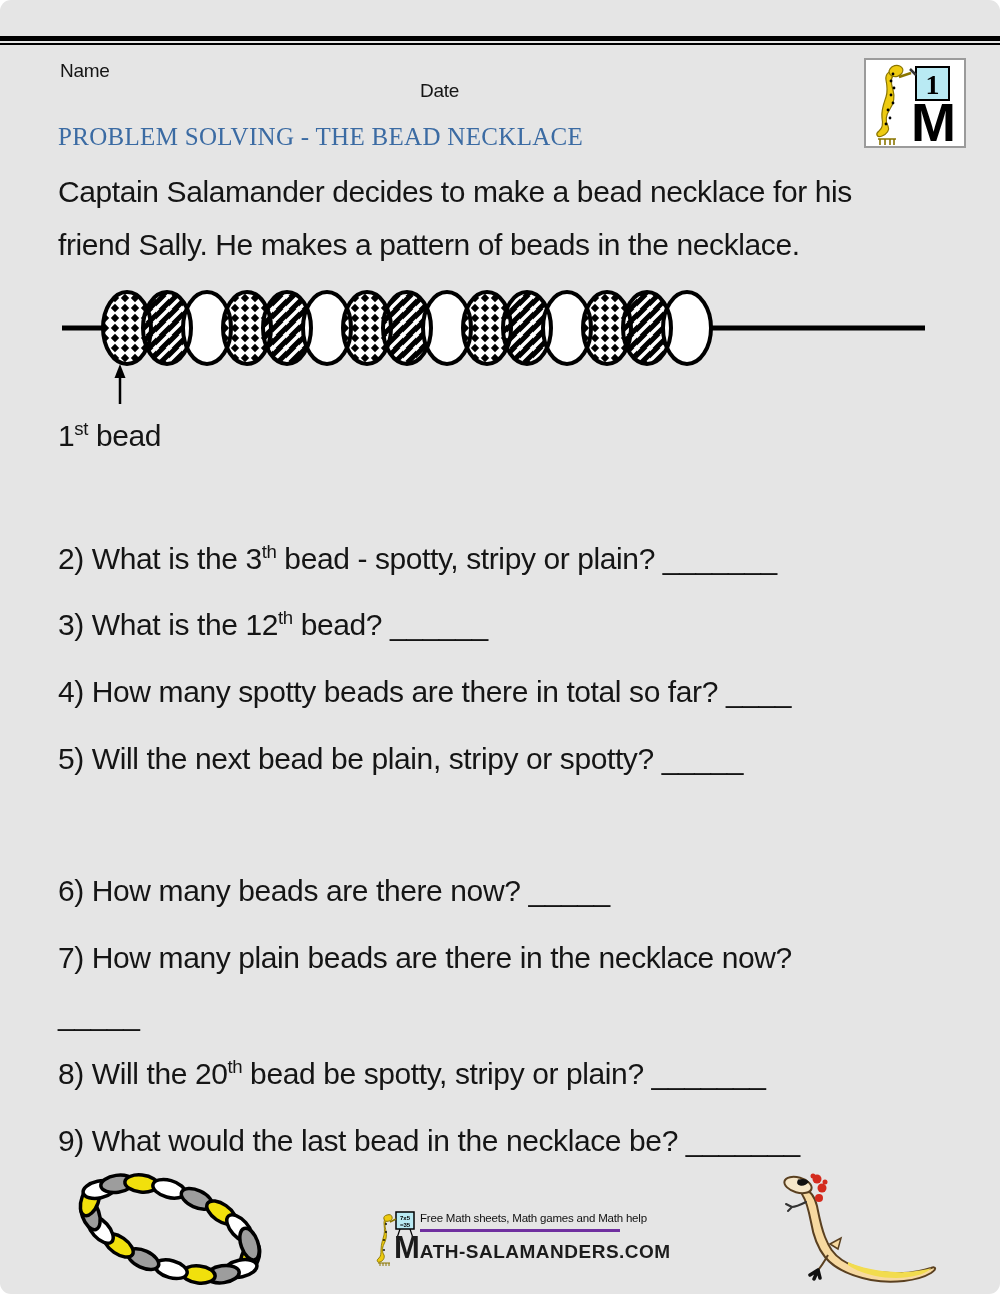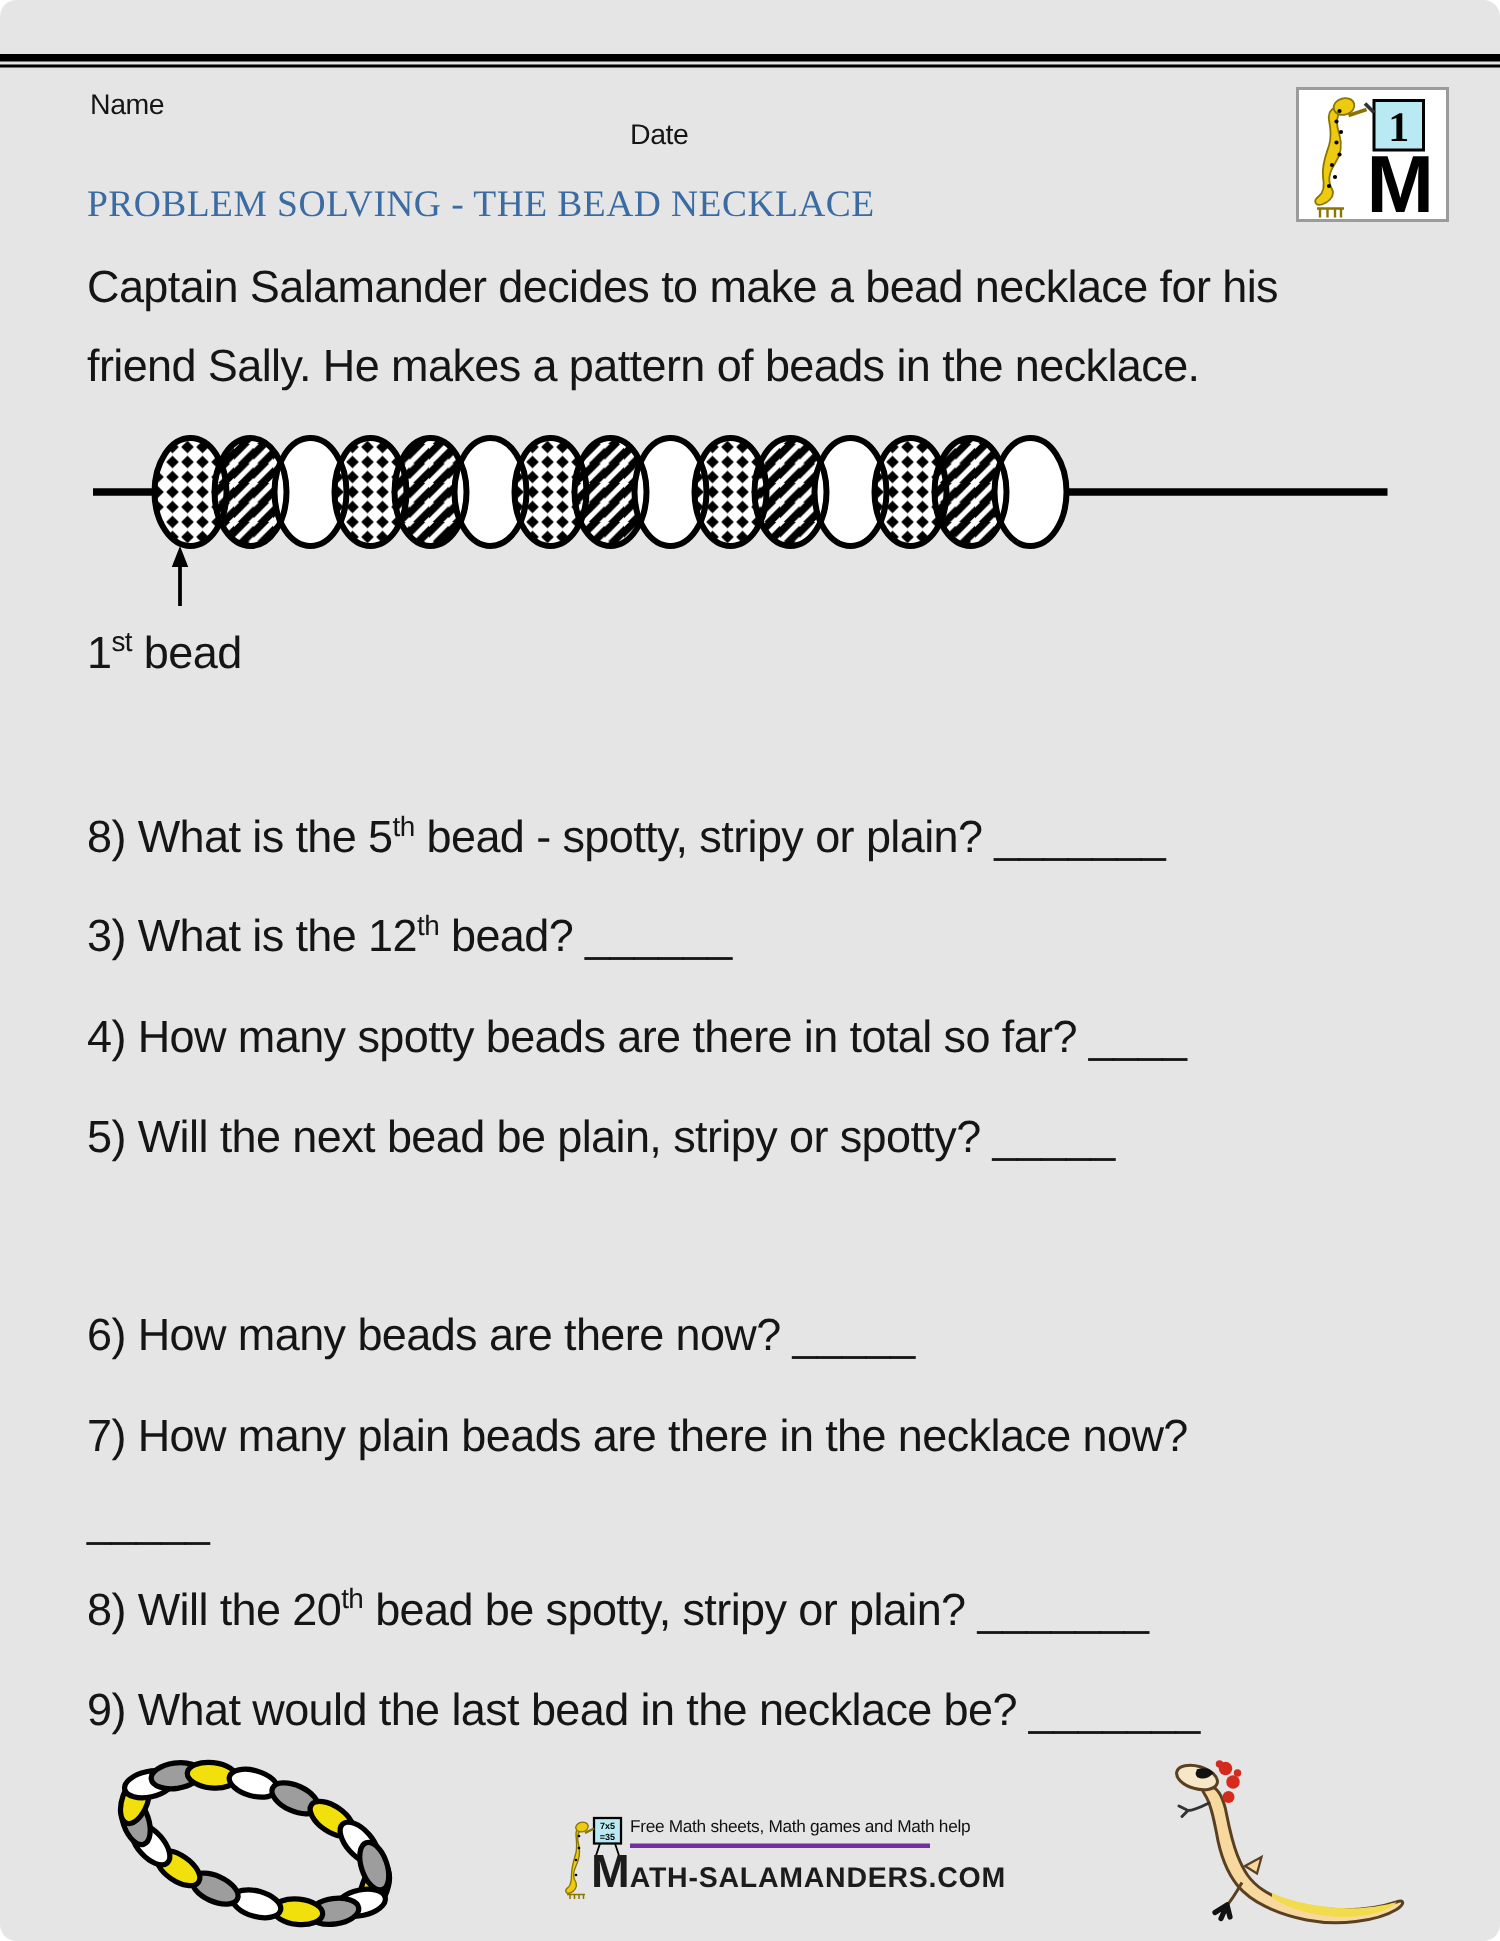--- a/index.html
+++ b/index.html
@@ -123,21 +123,21 @@
       <ellipse cx="687" cy="45" rx="24" ry="36"></ellipse>
     </g>
     <g>
       <line x1="120" y1="121" x2="120" y2="90" stroke="#000" stroke-width="2.5"></line>
       <polygon points="120,81 114.5,95 125.5,95" fill="#000"></polygon>
     </g>
   </svg>
 
   <div class="first-bead"><span>1</span><sup>st</sup><span> bead</span></div>
 
-  <div class="q q2"><span>8) What is the 5</span><sup>th</sup><span> bead - spotty, stripy or plain? _______</span></div>
+  <div class="q q2"><span>2) What is the 3</span><sup>th</sup><span> bead - spotty, stripy or plain? _______</span></div>
   <div class="q q3"><span>3) What is the 12</span><sup>th</sup><span> bead? ______</span></div>
   <div class="q q4"><span>4) How many spotty beads are there in total so far? ____</span><sup></sup><span></span></div>
   <div class="q q5"><span>5) Will the next bead be plain, stripy or spotty? _____</span><sup></sup><span></span></div>
 
 
   <div class="q q6"><span>6) How many beads are there now? _____</span><sup></sup><span></span></div>
   <div class="q q7"><span>7) How many plain beads are there in the necklace now?</span><sup></sup><span>
 _____</span></div>
   <div class="q q8"><span>8) Will the 20</span><sup>th</sup><span> bead be spotty, stripy or plain? _______</span></div>
   <div class="q q9"><span>9) What would the last bead in the necklace be? _______</span><sup></sup><span></span></div>

